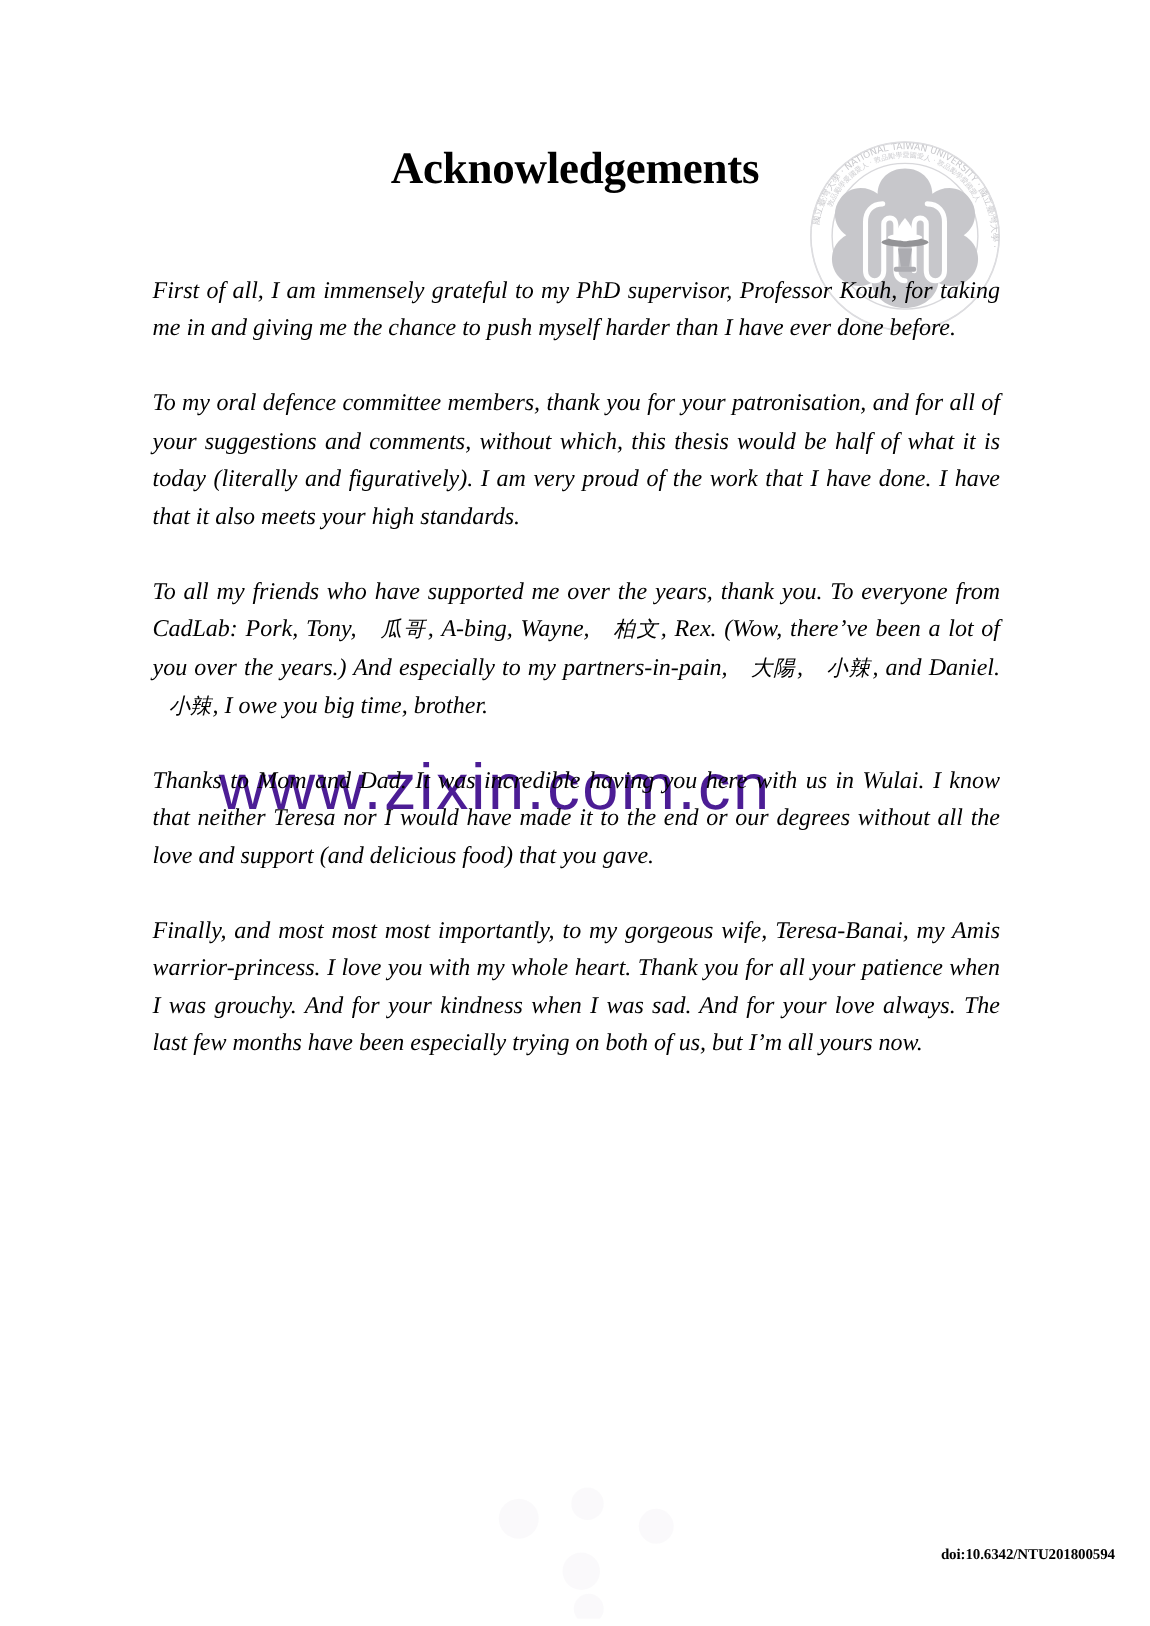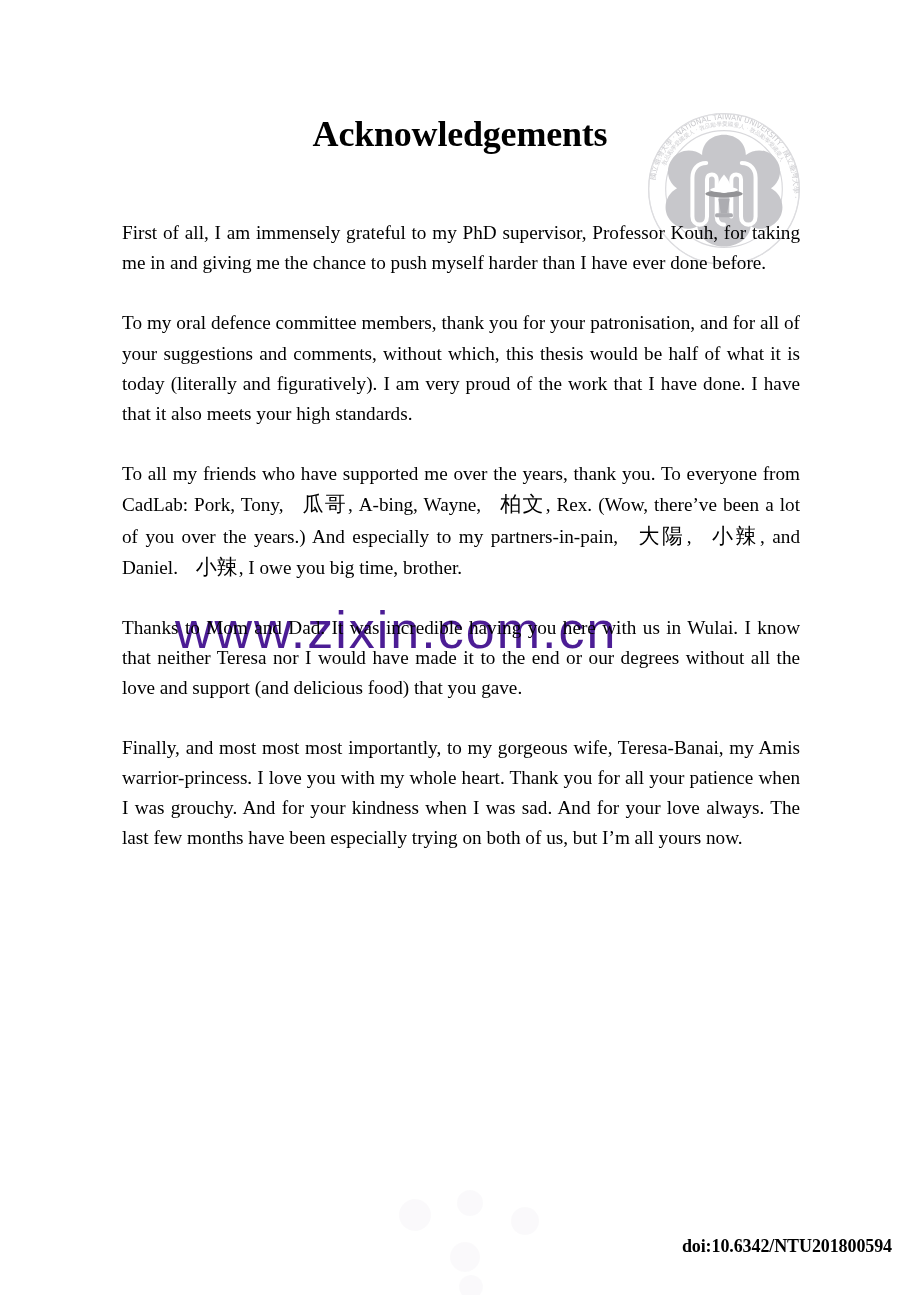--- a/index.html
+++ b/index.html
@@ -76,45 +76,46 @@
     top: 218px;
     width: 678px;
   }
   .para {
     text-align: justify;
     text-justify: inter-word;
     font-size: 19.2px;
     line-height: 30.2px;
     margin: 0 0 30px 0;
     hyphens: none;
+    font-style: italic;
   }
   .para:last-child { margin-bottom: 16px; }
   .para.gap-sm { margin-bottom: 29px; }
   .cjk {
     font-family: "DejaVu Sans", "Liberation Sans", sans-serif;
-    font-size: 21px;
+    font-size: 17px;
     padding: 0 1px;
     margin-left: 12px;
   }
 
   
   .page-number {
     position: absolute;
     left: 0;
     top: 1218px;
     width: 920px;
     text-align: center;
     font-size: 17px;
   }
   .doi {
     position: absolute;
     right: 28px;
     top: 1236px;
     font-family: "Liberation Serif", "DejaVu Serif", serif;
-    font-size: 18px;
+    font-size: 12px;
     font-weight: bold;
     letter-spacing: -0.1px;
   }
 </style>
 </head>
 <body>
 
 <div class="page">
 
   <div class="seal">

